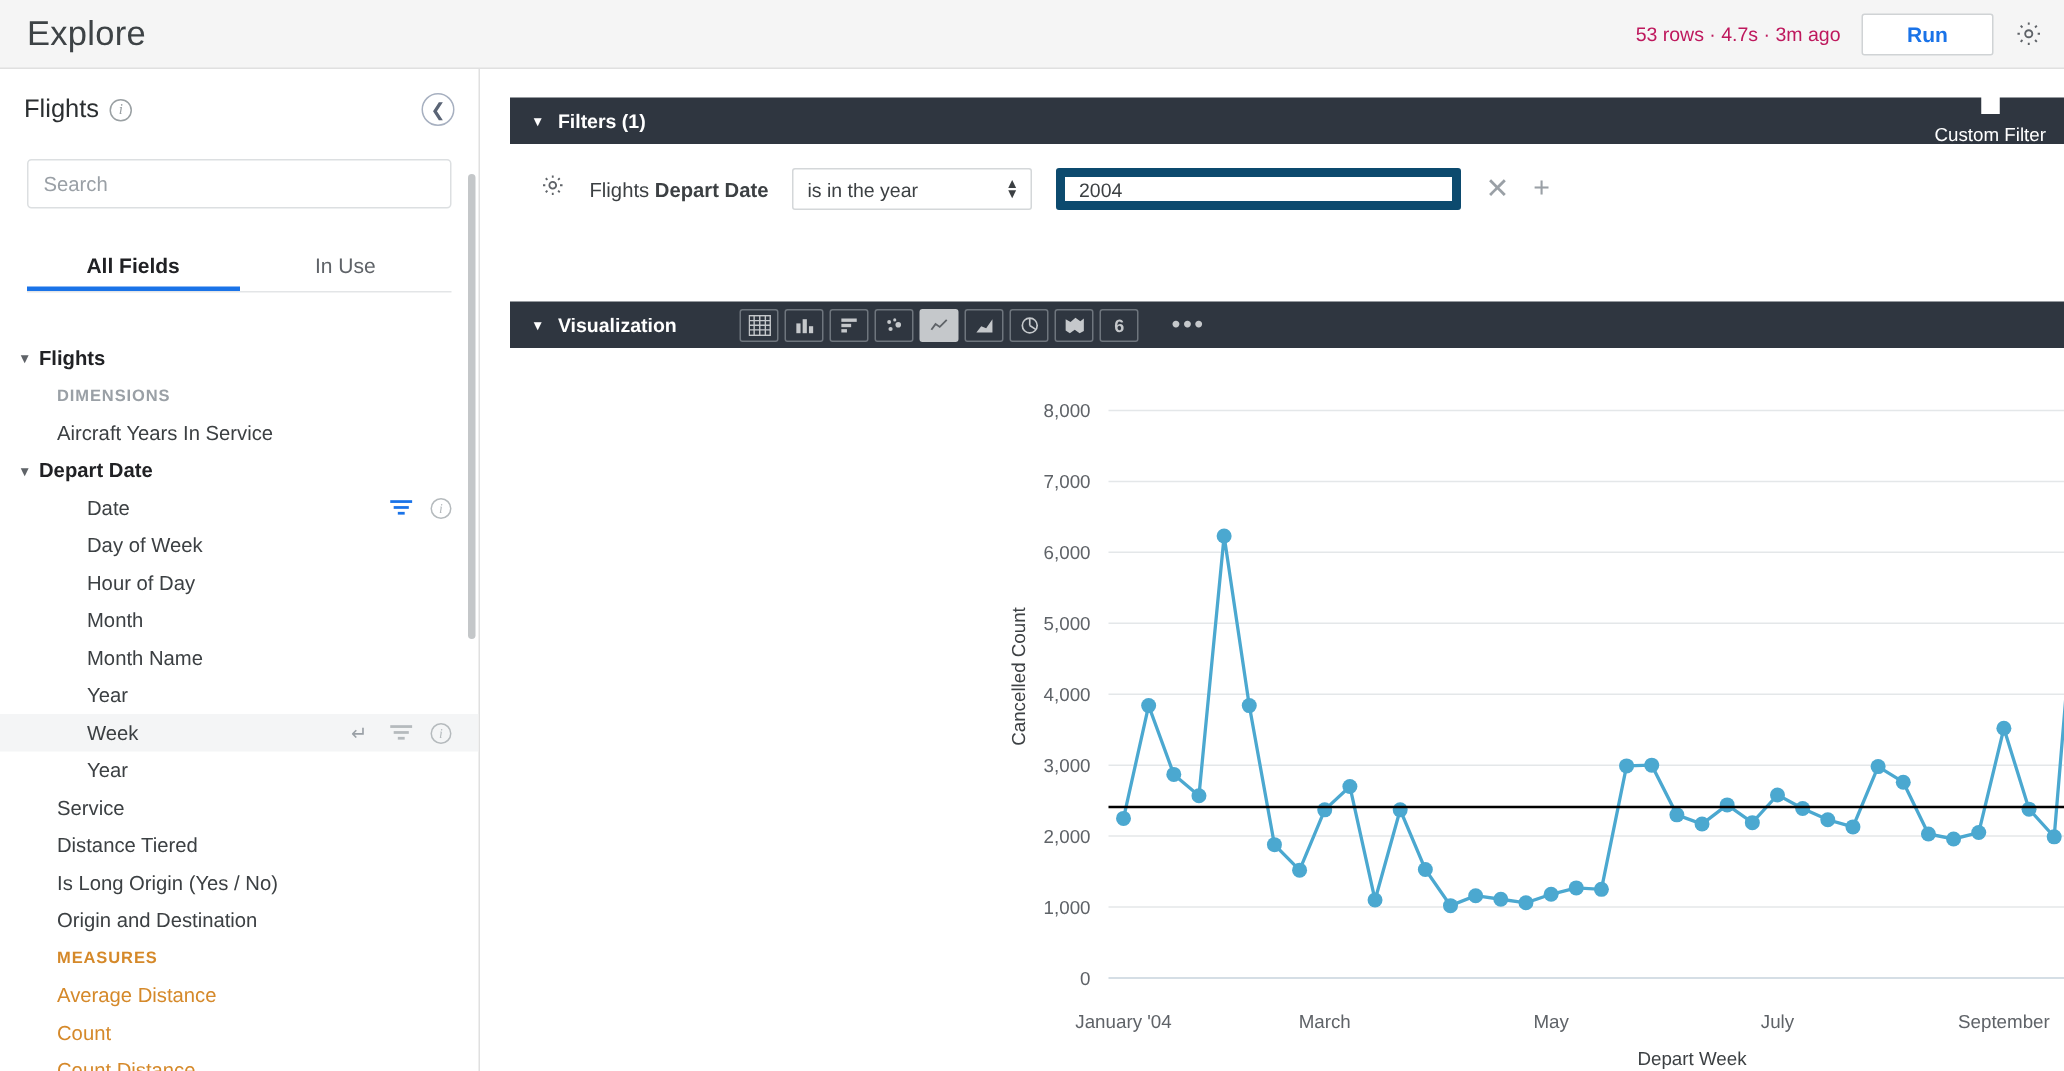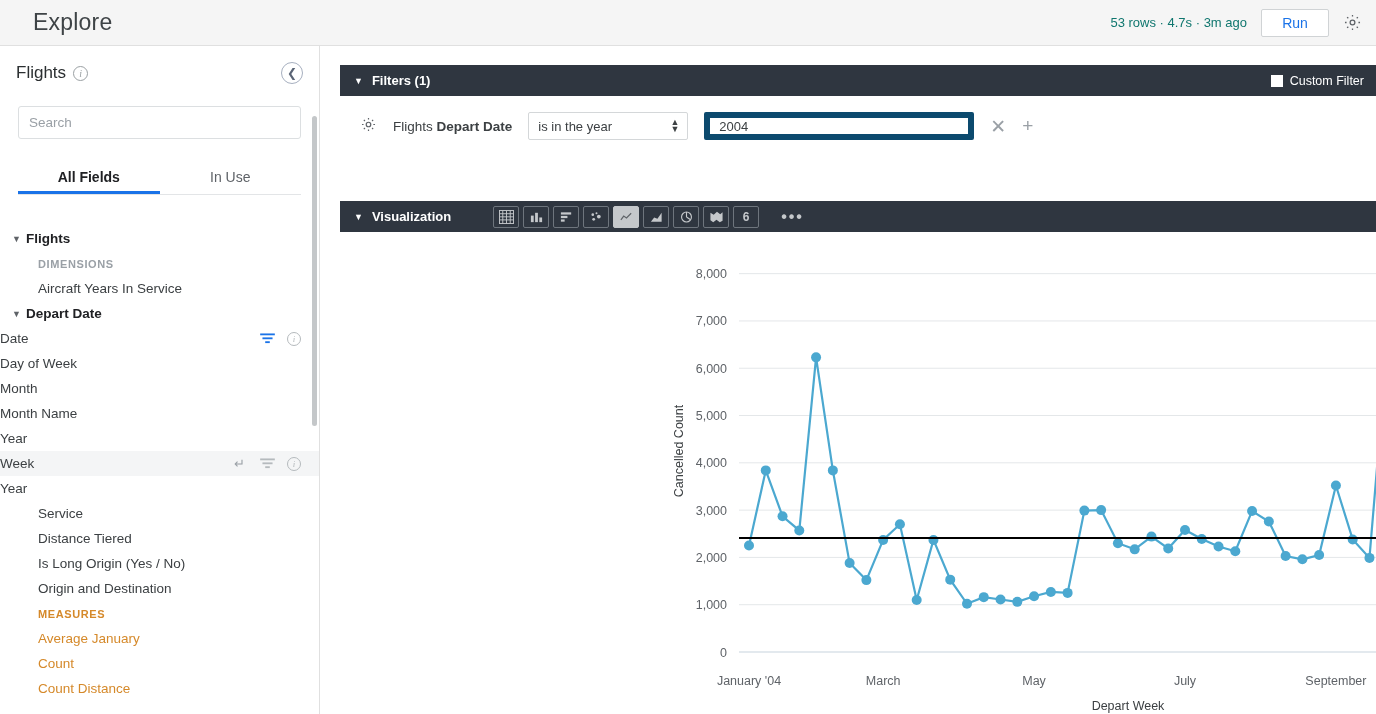--- a/index.html
+++ b/index.html
@@ -7,34 +7,34 @@
     width: 1376px; height: 714px;
     font-family: "Liberation Sans", sans-serif;
     background: #fff; overflow: hidden;
   }
   body { position: relative; }
 
   
   #topbar {
     position:absolute; left:0; top:0; width:1376px; height:46px;
     background:#f5f5f5; border-bottom:1px solid #e0e0e0;
-    display:flex; align-items:center;padding-left:15px;
+    display:flex; align-items:center;
   }
   #app-title {
     margin-left:18px; font-size:23px; color:#3e4346; font-weight:400;
     letter-spacing:0.2px;
   }
   #topbar-right {
     margin-left:auto; display:flex; align-items:center; gap:14px; padding-right:14px;
   }
-  .status-text { font-size:13px; color:#0f766e; }
+  .status-text { font-size:13px; color:#be185d; }
   #run-button {
-    width:68px; height:28px; border:1px solid #d0d3d5; background:#fff;
+    width:88px; height:28px; border:1px solid #d0d3d5; background:#fff;
     color:#1a73e8; font-size:14px; border-radius:2px; cursor:pointer;
-    display:flex; align-items:center; justify-content:center;
+    display:flex; align-items:center; justify-content:center;font-weight:bold;
   }
   .gear-svg { width:19px; height:19px; display:block; }
 
   
   #sidebar {
     position:absolute; left:0; top:46px; width:320px; height:668px;
     background:#fff; border-right:1px solid #e0e0e0; overflow:hidden;
   }
   #sidebar-head {
     display:flex; align-items:center; padding:16px 16px 10px 16px;
@@ -79,21 +79,21 @@
   }
   .fl-row.section.dim { color:#9aa0a6; }
   .fl-row.section.meas { color:#d5892a; }
   .fl-row.measure { color:#d5892a; }
   .fl-row.selected { background:#f4f5f6; }
   .caret {
     width:14px; margin-left:12px; color:#5f6368; font-size:9px;
     display:inline-block;
   }
   .ind-1 { padding-left:38px; }
-  .ind-2 { }
+  .ind-2 { padding-left:58px; }
   .row-icons {
     position:absolute; right:18px; display:flex; align-items:center; gap:12px;
   }
   .filter-icon { width:15px; height:11px; display:block; }
   .info-sm {
     width:14px; height:14px; border:1px solid #b5babd; border-radius:50%;
     color:#b5babd; font-size:9px; line-height:12px; text-align:center;
     font-family:"Liberation Serif",serif; font-style:italic;
   }
   .pivot-icon { width:14px; height:14px; color:#9aa0a6; font-size:13px; line-height:14px;}
@@ -107,21 +107,21 @@
 
   .panel-bar {
     background:#2f3640; color:#fff; height:31px; display:flex; align-items:center;
     padding-left:14px; font-size:13px; font-weight:bold;
   }
   .panel-bar .tri { font-size:9px; margin-right:9px; }
 
   #filters-bar { position:absolute; left:19px; top:19px; right:0; height:31px; }
   #custom-filter {
     margin-left:auto; display:flex; align-items:center; gap:7px;
-    padding-right:12px; font-size:12.5px; font-weight:normal;
+    padding-right:12px; font-size:12.5px; font-weight:normal;flex-direction:column;
   }
   .chk { width:12px; height:12px; background:#fff; border:1px solid #fff; display:block; }
 
   #filter-row {
     position:absolute; left:19px; top:55px; right:0; height:50px;
     display:flex; align-items:center; gap:16px; padding-left:20px;
   }
   #filter-field-label { font-size:13.5px; color:#3c4043; }
   #filter-field-label b { font-weight:bold; }
   .select-box {
@@ -212,20 +212,23 @@
             <rect x="2.5" y="4.8" width="11" height="2"></rect>
             <rect x="5.5" y="9" width="5" height="2"></rect>
           </svg>
           <span class="info-sm">i</span>
         </span>
       </div>
       <div class="fl-row">
         <span class="ind-2">Day of Week</span>
       </div>
       <div class="fl-row">
+        <span class="ind-2">Hour of Day</span>
+      </div>
+      <div class="fl-row">
         <span class="ind-2">Month</span>
       </div>
       <div class="fl-row">
         <span class="ind-2">Month Name</span>
       </div>
       <div class="fl-row">
         <span class="ind-2">Year</span>
       </div>
       <div class="fl-row selected">
         <span class="ind-2">Week</span>
@@ -251,21 +254,21 @@
       <div class="fl-row">
         <span class="ind-1">Is Long Origin (Yes / No)</span>
       </div>
       <div class="fl-row">
         <span class="ind-1">Origin and Destination</span>
       </div>
       <div class="fl-row section meas" style="height: 25px;">
         <span class="ind-1">MEASURES</span>
       </div>
       <div class="fl-row measure">
-        <span class="ind-1">Average January</span>
+        <span class="ind-1">Average Distance</span>
       </div>
       <div class="fl-row measure">
         <span class="ind-1">Count</span>
       </div>
       <div class="fl-row measure">
         <span class="ind-1">Count Distance</span>
       </div>
     </div>
   <div id="sb-scroll"></div>
 </div>

